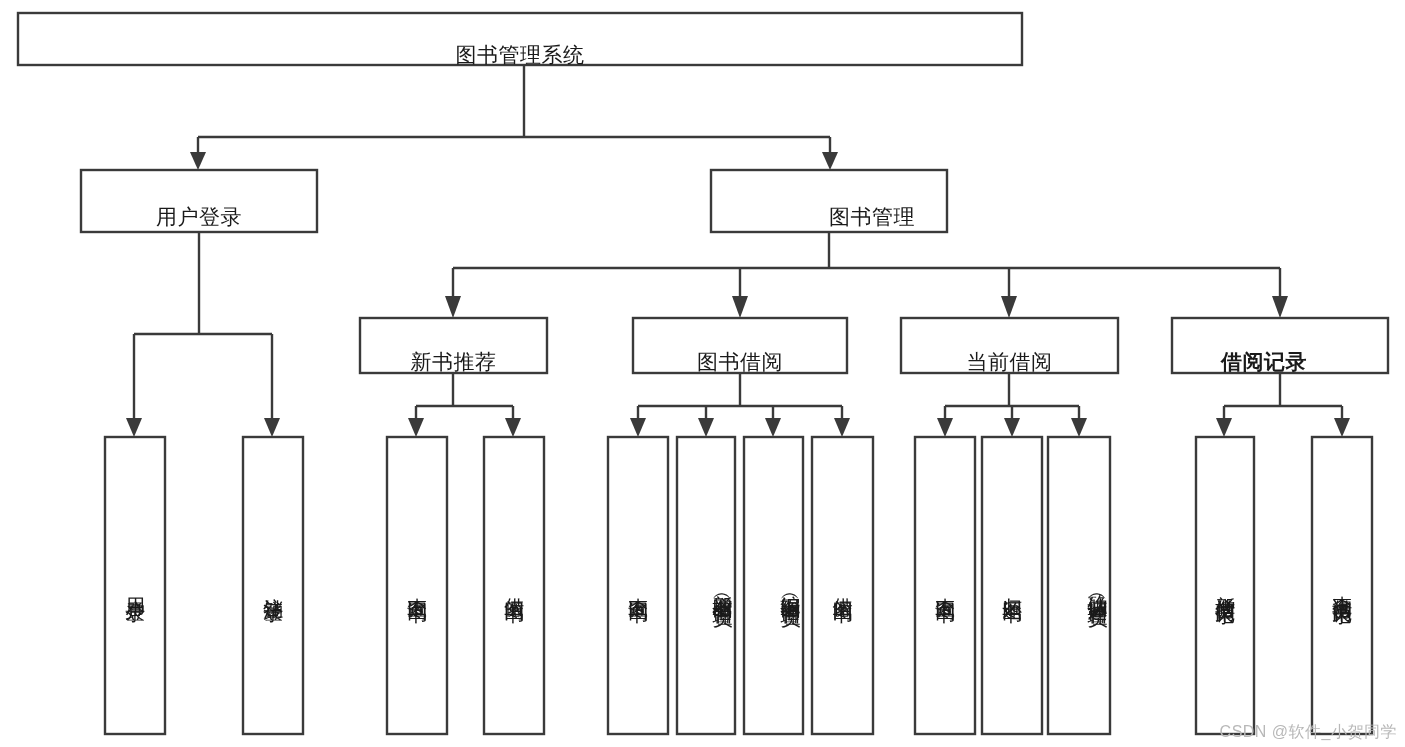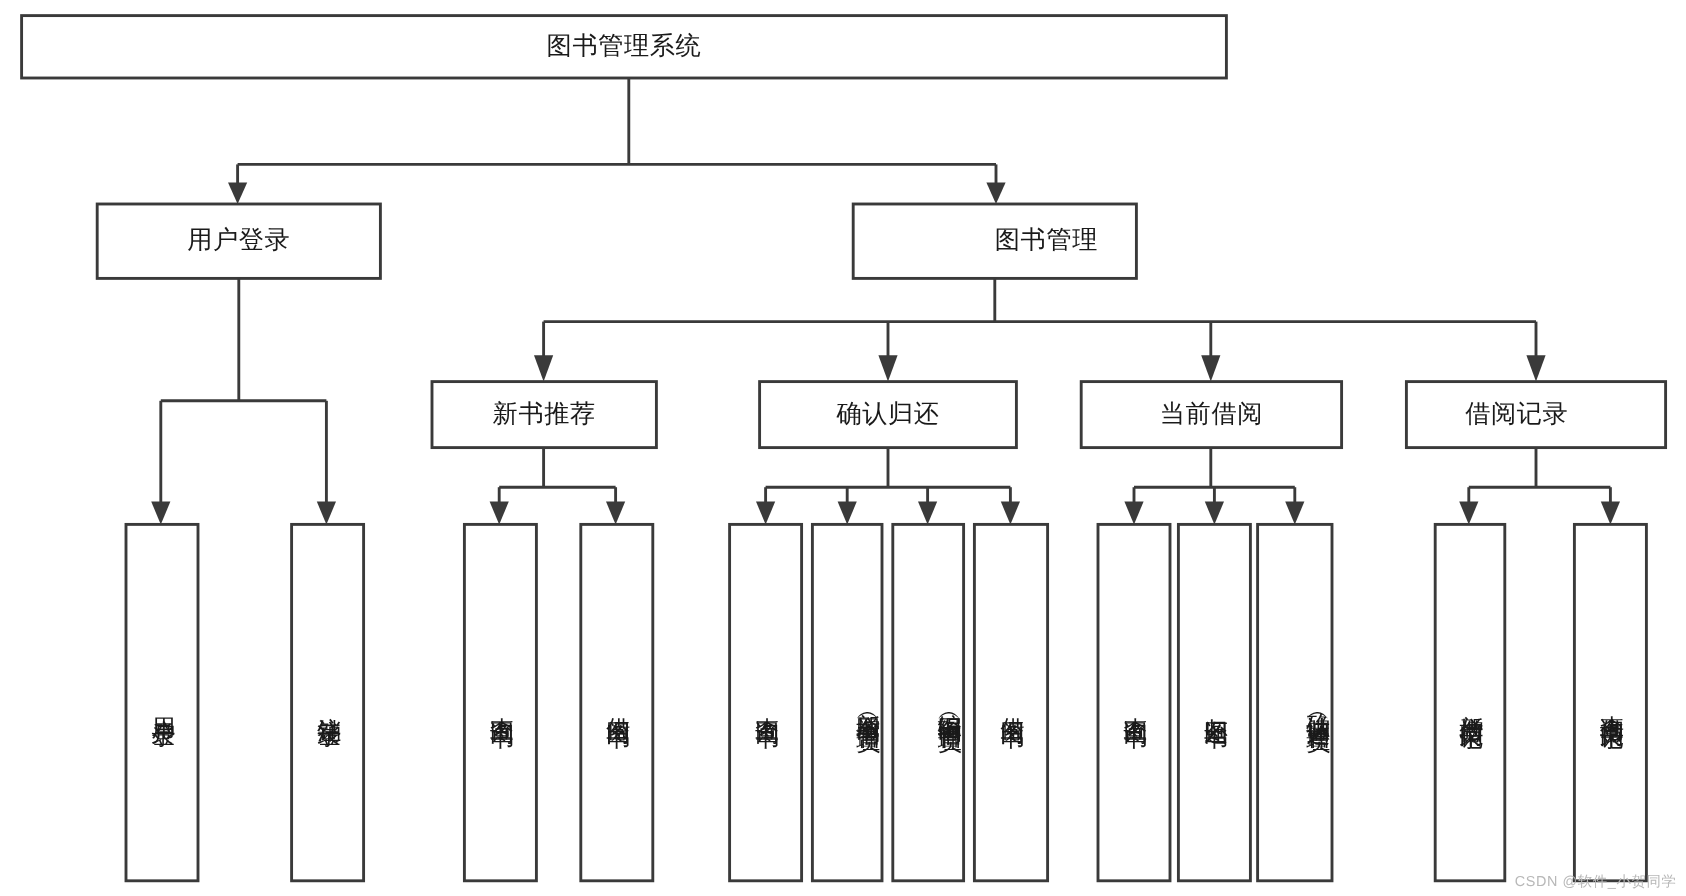--- a/index.html
+++ b/index.html
@@ -47,34 +47,35 @@
     align-items: center;
     justify-content: center;
     color: #1a1a1a;
     text-align: center;
     pointer-events: none;
     letter-spacing: 0.5px;
   }
   .h-label {
     font-size: 21px;
     line-height: 1.2;
+    margin-top: 16px;
   }
   .v-label {
     writing-mode: vertical-rl;
     text-orientation: upright;
     font-size: 20px;
     line-height: 1.28;
     letter-spacing: 2px;
     white-space: nowrap;
   }
   #watermark {
     position: absolute;
     right: 8px;
     bottom: 4px;
-    font-size: 12px;
+    font-size: 16px;
     color: #b8b8b8;
     letter-spacing: 0.5px;
     white-space: nowrap;
   }
 </style>
 </head>
 <body>
 
 <div id="diagram-root">
 
@@ -170,23 +171,23 @@
     <rect class="node-box" x="1312" y="437" width="60" height="297"></rect>
 
   </svg>
 
   <div class="node-label h-label" style="left:18px; top:13px; width:1004px; height:52px;">图书管理系统</div>
 
   <div class="node-label h-label" style="left:81px; top:170px; width:236px; height:62px;">用户登录</div>
   <div class="node-label h-label" style="left:711px; top:170px; width:236px; height:62px;padding-left:43px;">图书管理</div>
 
   <div class="node-label h-label" style="left:360px; top:318px; width:187px; height:55px;text-align:right;">新书推荐</div>
-  <div class="node-label h-label" style="left:633px; top:318px; width:214px; height:55px;">确认归还</div>
+  <div class="node-label h-label" style="left:633px; top:318px; width:214px; height:55px;">图书借阅</div>
   <div class="node-label h-label" style="left:901px; top:318px; width:217px; height:55px;border-radius:26px;">当前借阅</div>
-  <div class="node-label h-label" style="left:1172px; top:318px; width:184px; height:55px;">借阅记录</div>
+  <div class="node-label h-label" style="left:1172px; top:318px; width:184px; height:55px;font-weight:bold;">借阅记录</div>
 
   <div class="node-label v-label" style="left:105px; top:437px; width:60px; height:297px;">用户登录</div>
   <div class="node-label v-label" style="left:243px; top:437px; width:60px; height:297px;">注销登录</div>
 
   <div class="node-label v-label" style="left:387px; top:437px; width:60px; height:297px;">查询图书</div>
   <div class="node-label v-label" style="left:484px; top:437px; width:60px; height:297px;">借阅图书</div>
 
   <div class="node-label v-label" style="left:608px; top:437px; width:60px; height:297px;">查询图书</div>
   <div class="node-label v-label" style="left:677px; top:437px; width:58px; height:297px; align-items:flex-start; padding-top:4px; box-sizing:border-box;">新增图书（管理员）</div>
   <div class="node-label v-label" style="left:744px; top:437px; width:59px; height:297px; align-items:flex-start; padding-top:4px; box-sizing:border-box;">编辑图书（管理员）</div>

